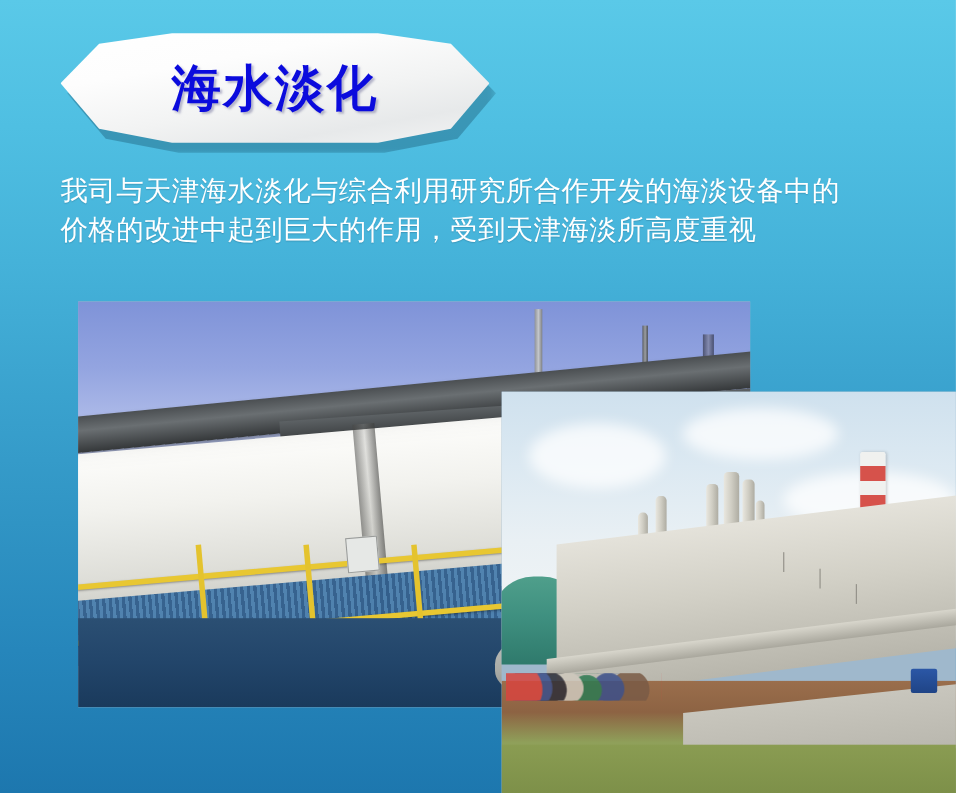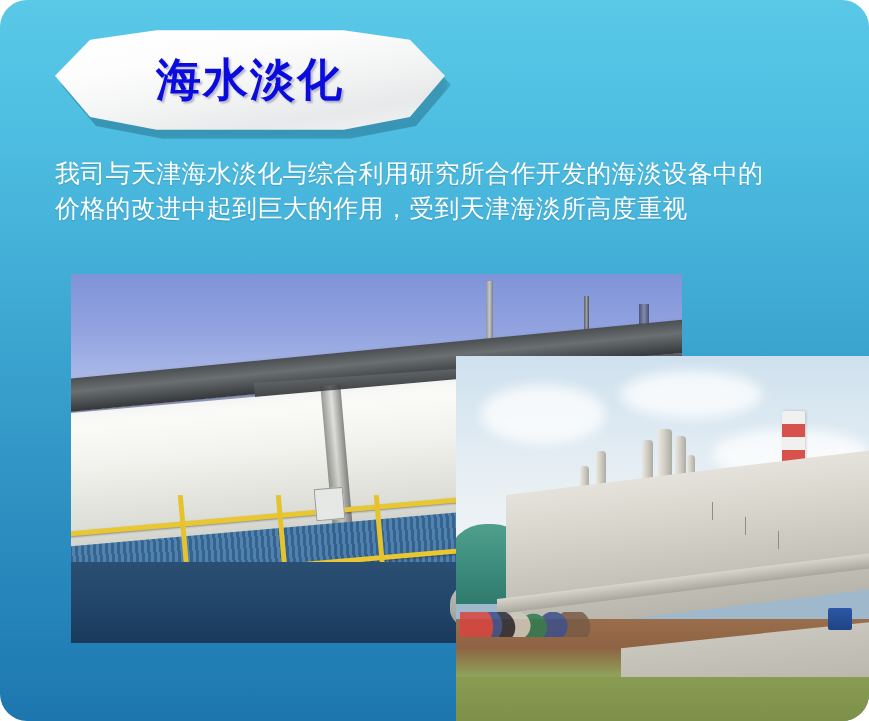--- a/index.html
+++ b/index.html
@@ -19,21 +19,20 @@
     height: 721px;
     overflow: hidden;
     background: linear-gradient(180deg,
         #5ac9e8 0%,
         #4fbfe2 16%,
         #45b2d9 33%,
         #3aa2ce 50%,
         #3094c4 66%,
         #2686bb 82%,
         #1d77ae 100%);
-    border-radius: 27px;
   }
 
   
   .banner-wrap {
     position: absolute;
     left: 55px;
     top: 27px;
     width: 390px;
     height: 106px;
   }

